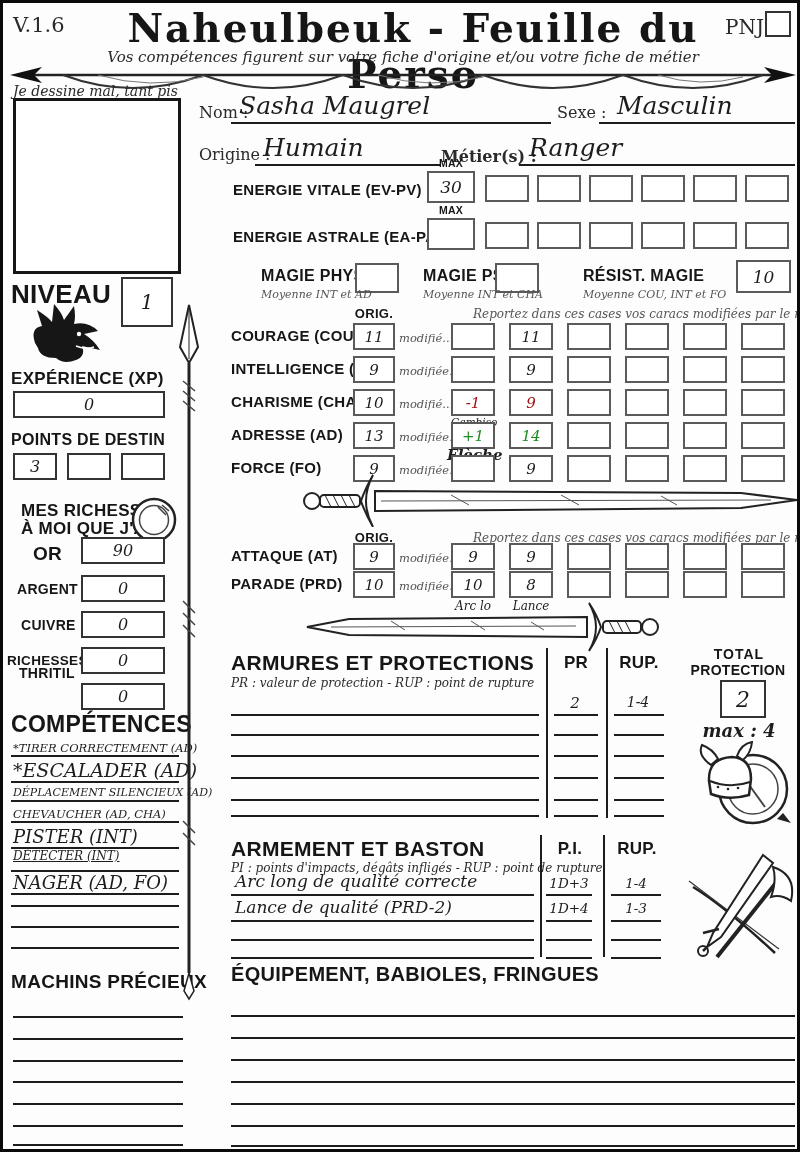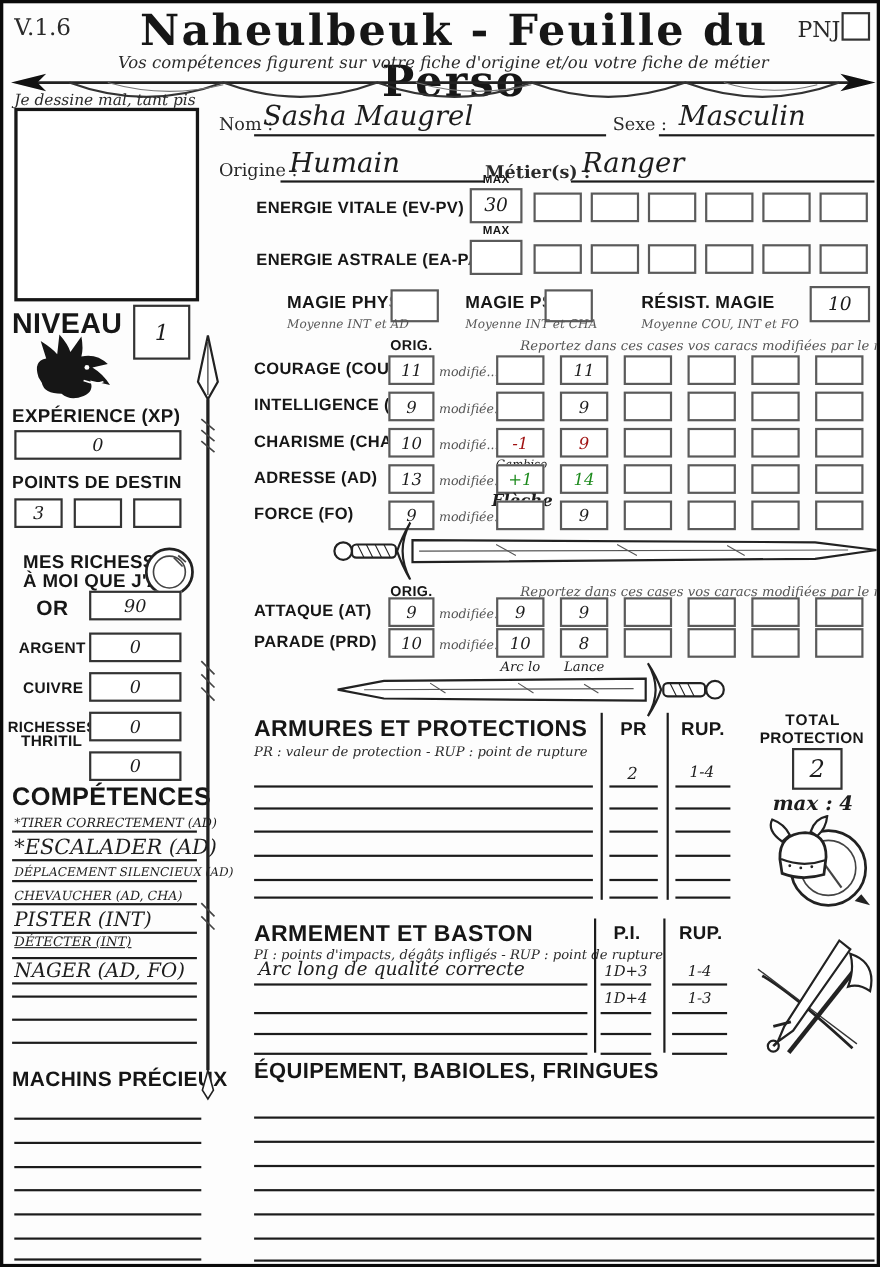--- a/index.html
+++ b/index.html
@@ -397,20 +397,21 @@
   <div class="abs lbl ctr" style="left:539px;top:836px;width:56px;font-size:17px;">P.I.</div>
   <div class="abs lbl ctr" style="left:602px;top:836px;width:64px;font-size:17px;">RUP.</div>
 
   <div class="abs hand" style="left:232px;top:868px;font-size:17px;">Arc long de qualité correcte</div>
   <div class="ul" style="left:228px;top:891px;width:303px;"></div>
   <div class="abs hand ctr" style="left:539px;top:872px;width:54px;font-size:13.5px;">1D+3</div>
   <div class="ul" style="left:543px;top:891px;width:46px;"></div>
   <div class="abs hand ctr" style="left:604px;top:872px;width:58px;font-size:13.5px;">1-4</div>
   <div class="ul" style="left:608px;top:891px;width:50px;"></div>
 
+  <div class="abs hand" style="left:232px;top:894px;font-size:17px;">Lance de qualité (PRD-2)</div>
   <div class="ul" style="left:228px;top:917px;width:303px;"></div>
   <div class="abs hand ctr" style="left:539px;top:897px;width:54px;font-size:13.5px;">1D+4</div>
   <div class="ul" style="left:543px;top:917px;width:46px;"></div>
   <div class="abs hand ctr" style="left:604px;top:897px;width:58px;font-size:13.5px;">1-3</div>
   <div class="ul" style="left:608px;top:917px;width:50px;"></div>
 
   <div class="ul" style="left:228px;top:936px;width:303px;"></div>
     <div class="ul" style="left:543px;top:936px;width:46px;"></div>
     <div class="ul" style="left:608px;top:936px;width:50px;"></div>
   <div class="ul" style="left:228px;top:954px;width:303px;"></div>

